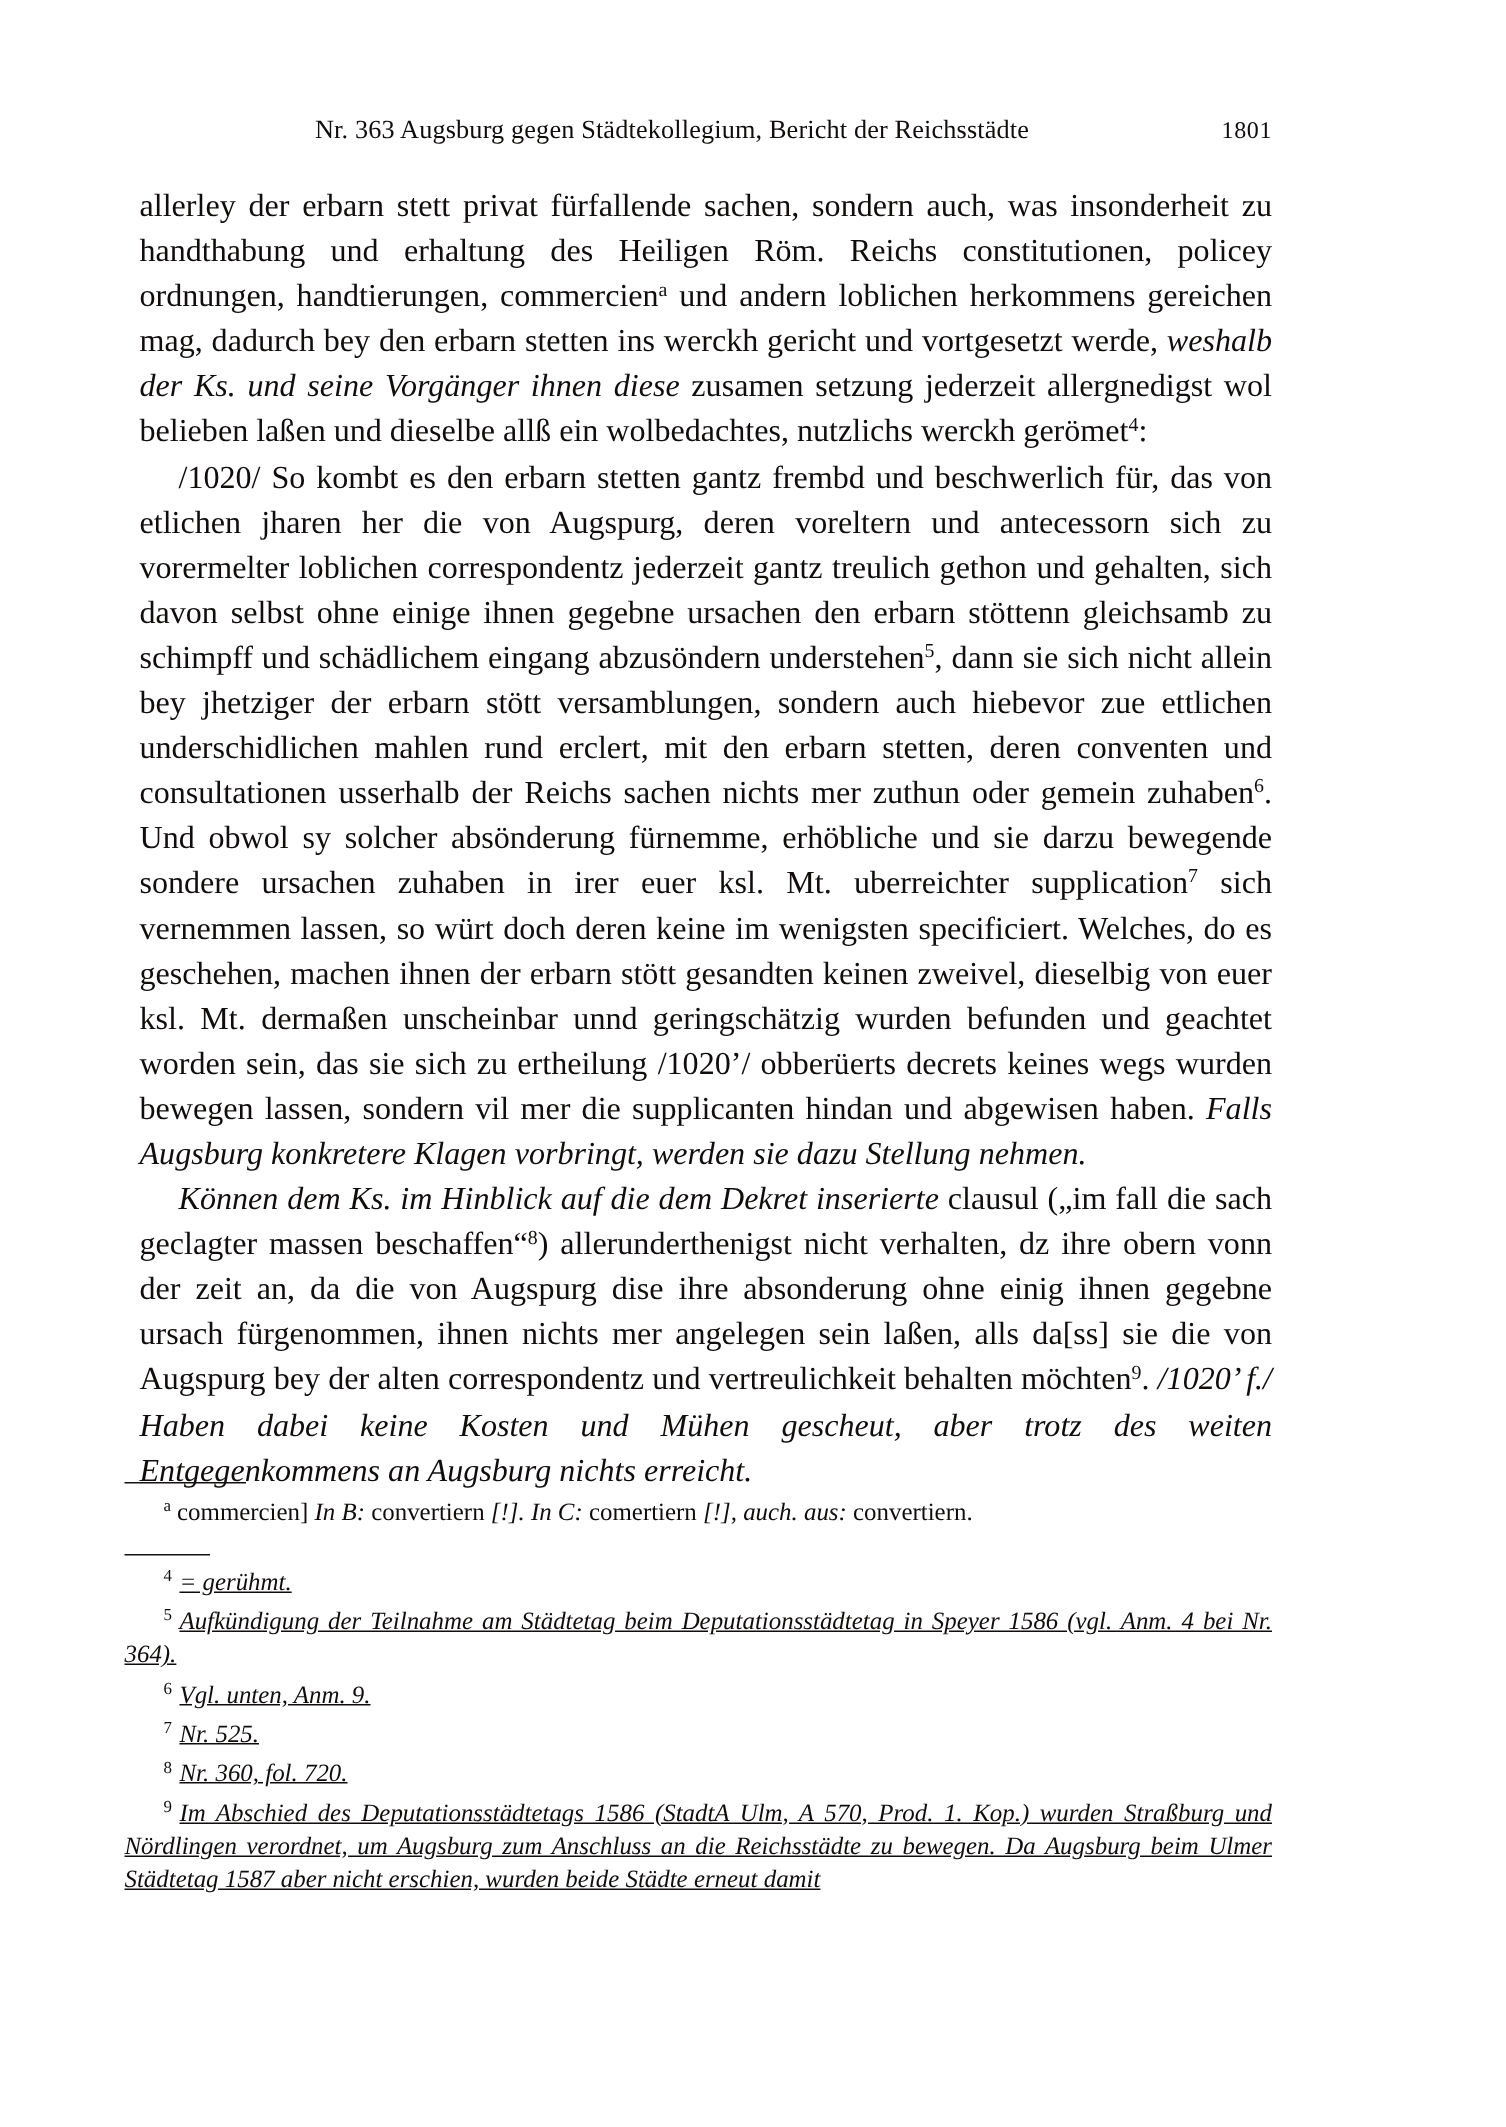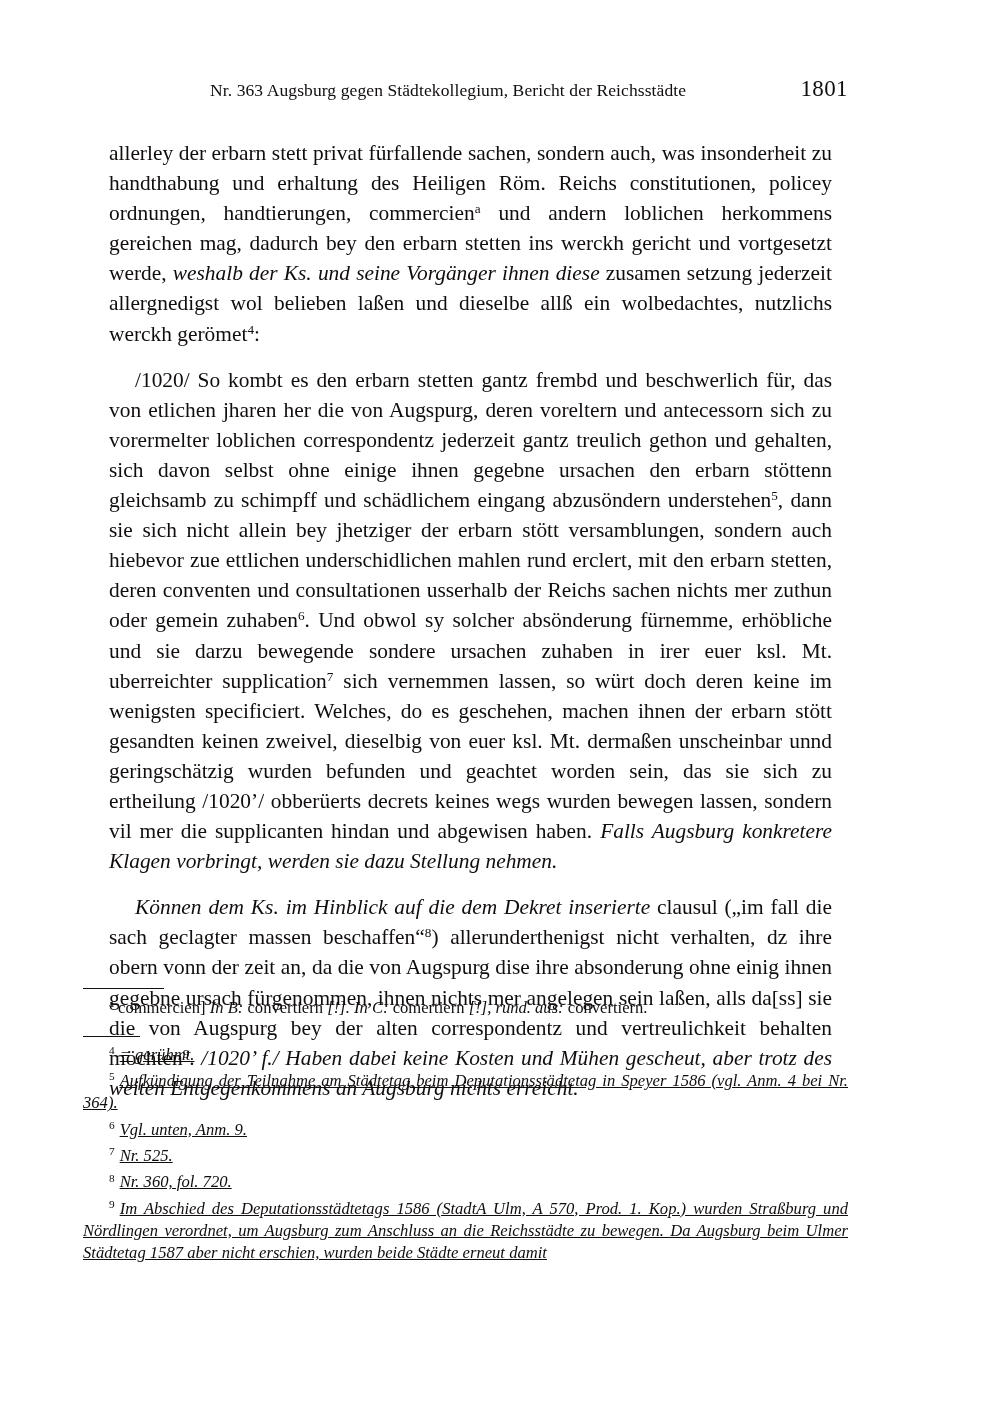--- a/index.html
+++ b/index.html
@@ -31,37 +31,37 @@
     align-items: baseline;
     justify-content: space-between;
   }
   .rh-title {
     font-size: 17.5px;
     letter-spacing: 0.1px;
     white-space: nowrap;
     margin-left: 117px;
   }
   .rh-folio {
-    font-size: 23px;
+    font-size: 16px;
     letter-spacing: 0.4px;
   }
 
   
   .body-block {
     position: absolute;
     left: 93px;
     top: 122px;
     width: 755px;
   }
   .para {
     font-size: 21.4px;
     line-height: 30.1px;
     text-align: justify;
     text-justify: inter-word;
-    margin: 16px;
+    margin: 0;
     hyphens: manual;
   }
   .para.indent { text-indent: 26px; }
   .it { font-style: italic; }
   sup {
     font-size: 0.62em;
     vertical-align: 0.52em;
     line-height: 0;
   }
 
@@ -126,21 +126,21 @@
     <p class="para indent"><span>/1020/ So kombt es den erbarn stetten gantz frembd und beschwerlich für, das von etlichen jharen her die von Augspurg, deren voreltern und antecessorn sich zu vorermelter loblichen correspondentz jederzeit gantz treulich gethon und gehalten, sich davon selbst ohne einige ihnen gegebne ursachen den erbarn stöttenn gleichsamb zu schimpff und schädlichem eingang abzusöndern understehen</span><sup>5</sup><span>, dann sie sich nicht allein bey jhetziger der erbarn stött versamblungen, sondern auch hiebevor zue ettlichen underschidlichen mahlen rund erclert, mit den erbarn stetten, deren conventen und consultationen usserhalb der Reichs sachen nichts mer zuthun oder gemein zuhaben</span><sup>6</sup><span>. Und obwol sy solcher absönderung fürnemme, erhöbliche und sie darzu bewegende sondere ursachen zuhaben in irer euer ksl. Mt. uberreichter supplication</span><sup>7</sup><span> sich vernemmen lassen, so würt doch deren keine im wenigsten specificiert. Welches, do es geschehen, machen ihnen der erbarn stött gesandten keinen zweivel, dieselbig von euer ksl. Mt. dermaßen unscheinbar unnd geringschätzig wurden befunden und geachtet worden sein, das sie sich zu ertheilung /1020’/ obberüerts decrets keines wegs wurden bewegen lassen, sondern vil mer die supplicanten hindan und abgewisen haben. </span><span class="it">Falls Augsburg konkretere Klagen vorbringt, werden sie dazu Stellung nehmen.</span></p>
 
     <p class="para indent"><span class="it">Können dem Ks. im Hinblick auf die dem Dekret inserierte</span><span> clausul („im fall die sach geclagter massen beschaffen“</span><sup>8</sup><span>) allerunderthenigst nicht verhalten, dz ihre obern vonn der zeit an, da die von Augspurg dise ihre absonderung ohne einig ihnen gegebne ursach fürgenommen, ihnen nichts mer angelegen sein laßen, alls da[ss] sie die von Augspurg bey der alten correspondentz und vertreulichkeit behalten möchten</span><sup>9</sup><span>. </span><span class="it">/1020’ f./ Haben dabei keine Kosten und Mühen gescheut, aber trotz des weiten Entgegenkommens an Augsburg nichts erreicht.</span></p>
 
   </div>
 
   <div class="notes-block">
 
     <div class="rule rule-a"></div>
 
-    <p class="note note-a"><span class="marker">a</span><span>commercien]</span><span class="ni"> In B:</span><span class="nr"> convertiern </span><span class="ni">[!]. In C:</span><span class="nr"> comertiern </span><span class="ni">[!], rund. aus:</span><span class="nr"> convertiern.</span></p>
+    <p class="note note-a"><span class="marker">a</span><span>commercien]</span><span class="ni"> In B:</span><span class="nr"> convertiern </span><span class="ni">[!]. In C:</span><span class="nr"> comertiern </span><span class="ni">[!], auch. aus:</span><span class="nr"> convertiern.</span></p>
 
     <div class="rule rule-n"></div>
 
     <div class="notes-numbered">
 
       <p class="note note-num"><span class="first-line-pad"></span><span class="marker">4</span><span class="ni">= gerühmt.</span></p>
 
       <p class="note note-num"><span class="first-line-pad"></span><span class="marker">5</span><span class="ni">Aufkündigung der Teilnahme am Städtetag beim Deputationsstädtetag in Speyer 1586 (vgl. Anm. 4 bei Nr. 364).</span></p>
 
       <p class="note note-num"><span class="first-line-pad"></span><span class="marker">6</span><span class="ni">Vgl. unten, Anm. 9.</span></p>

